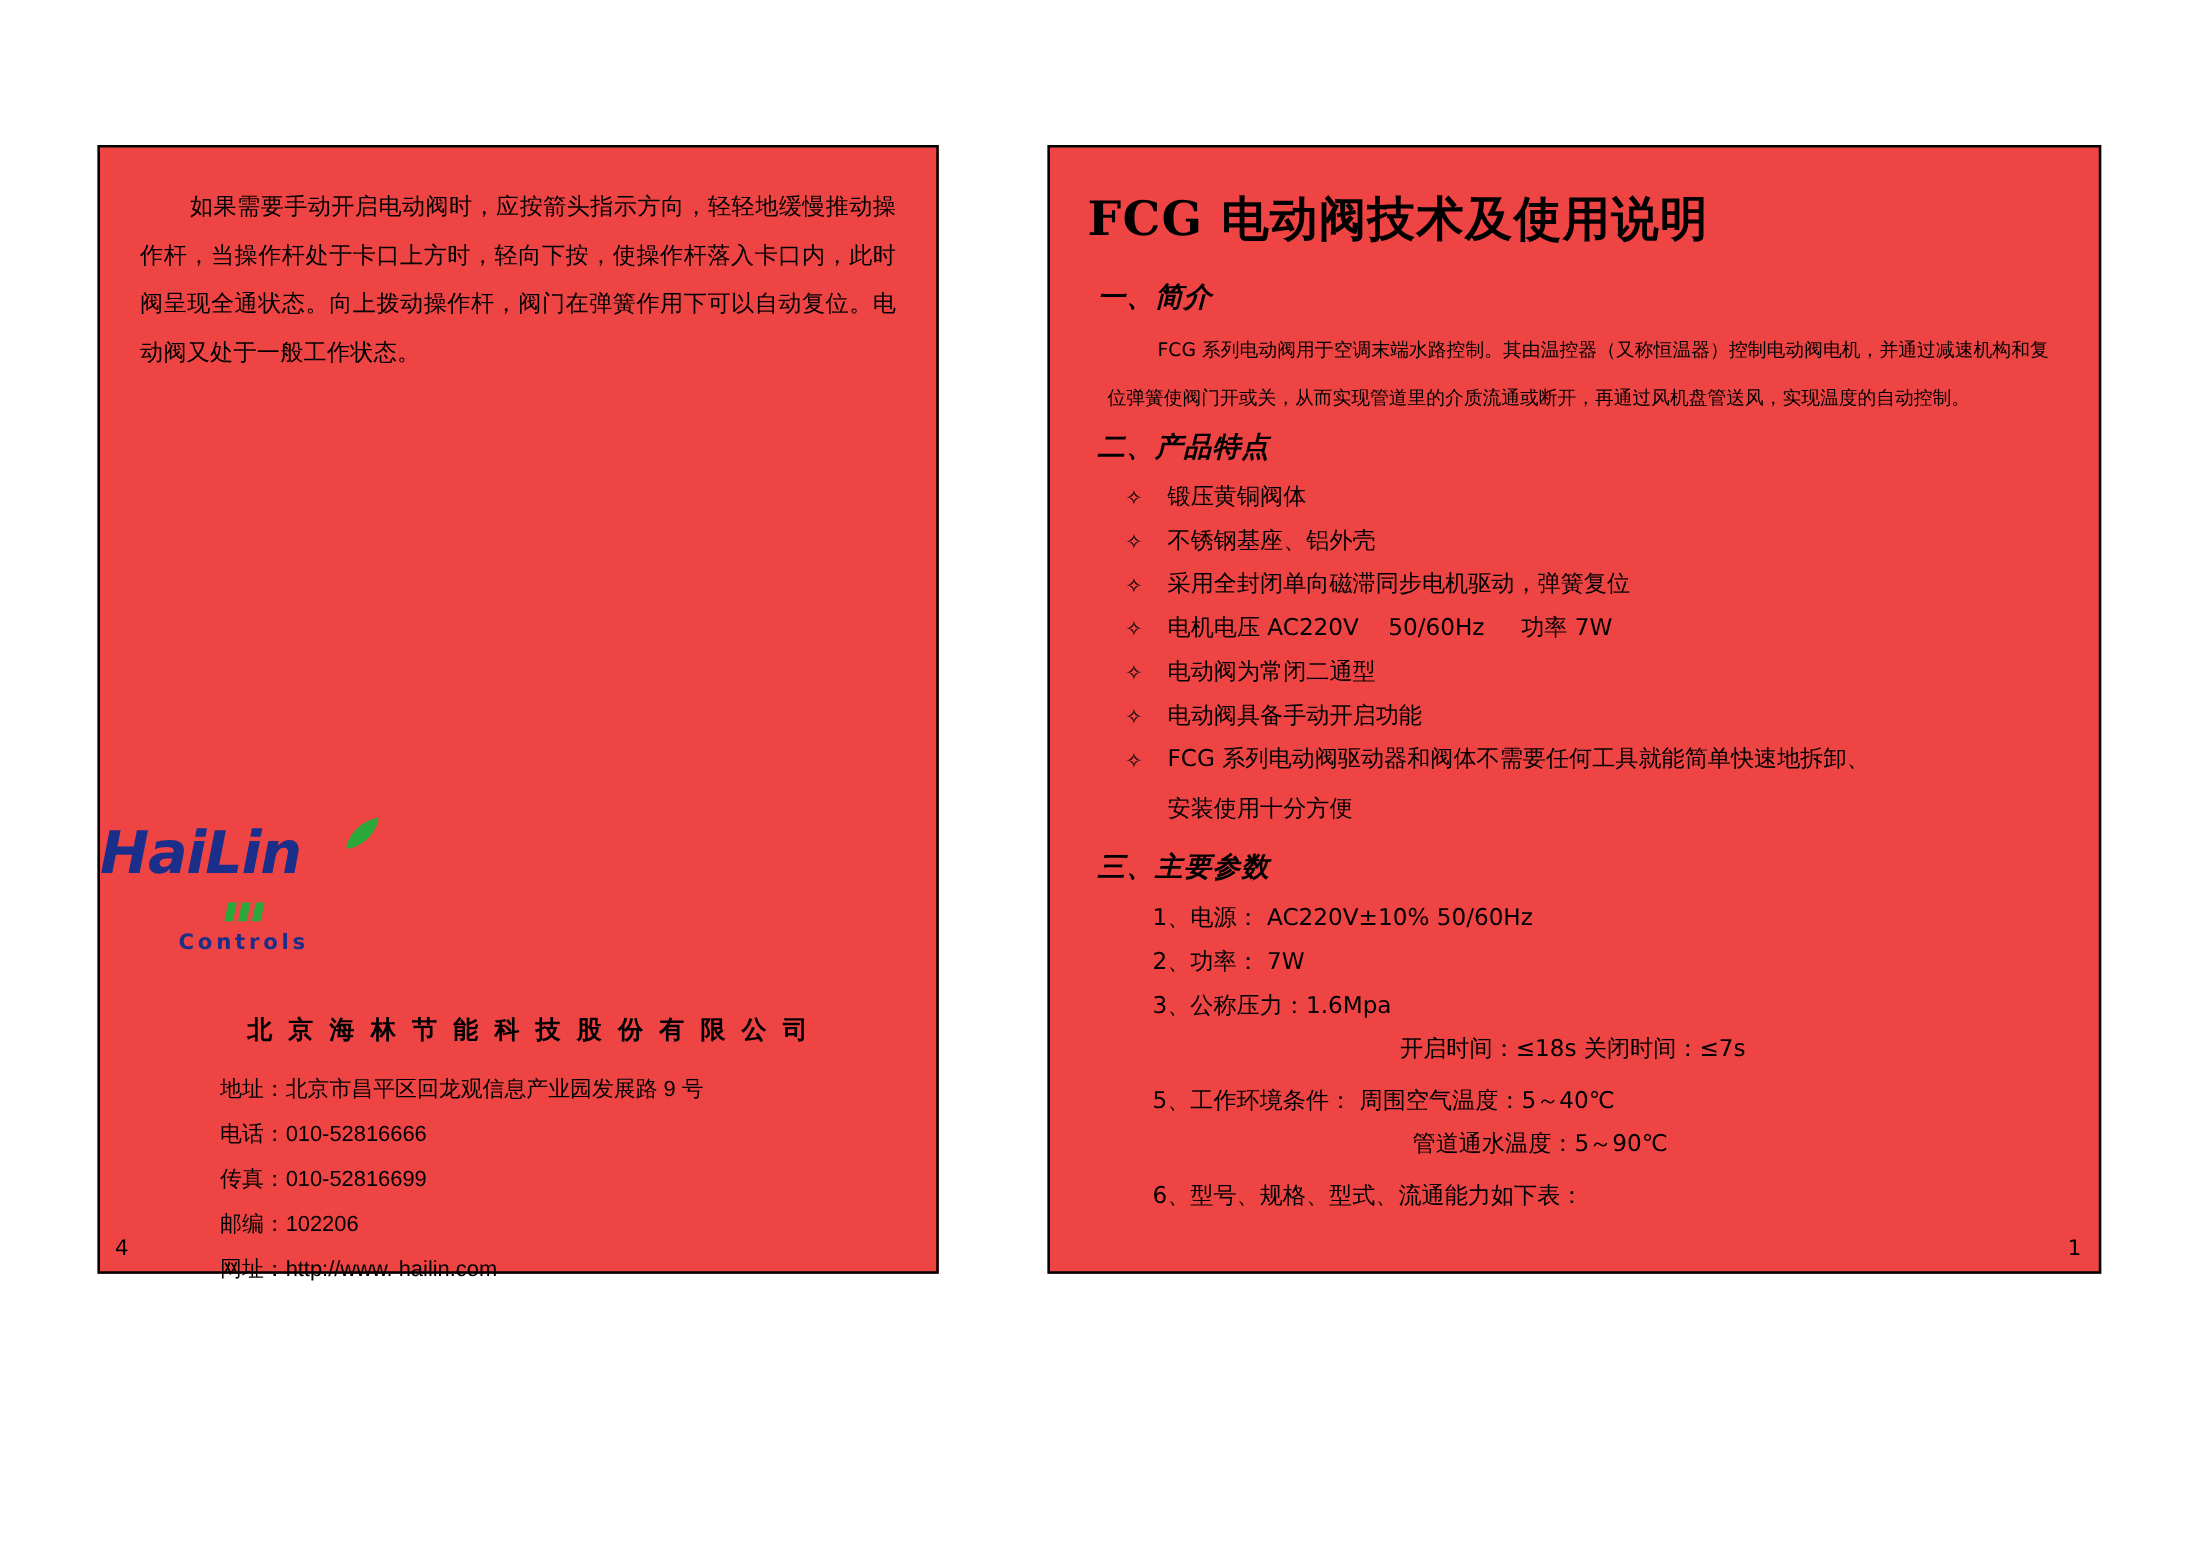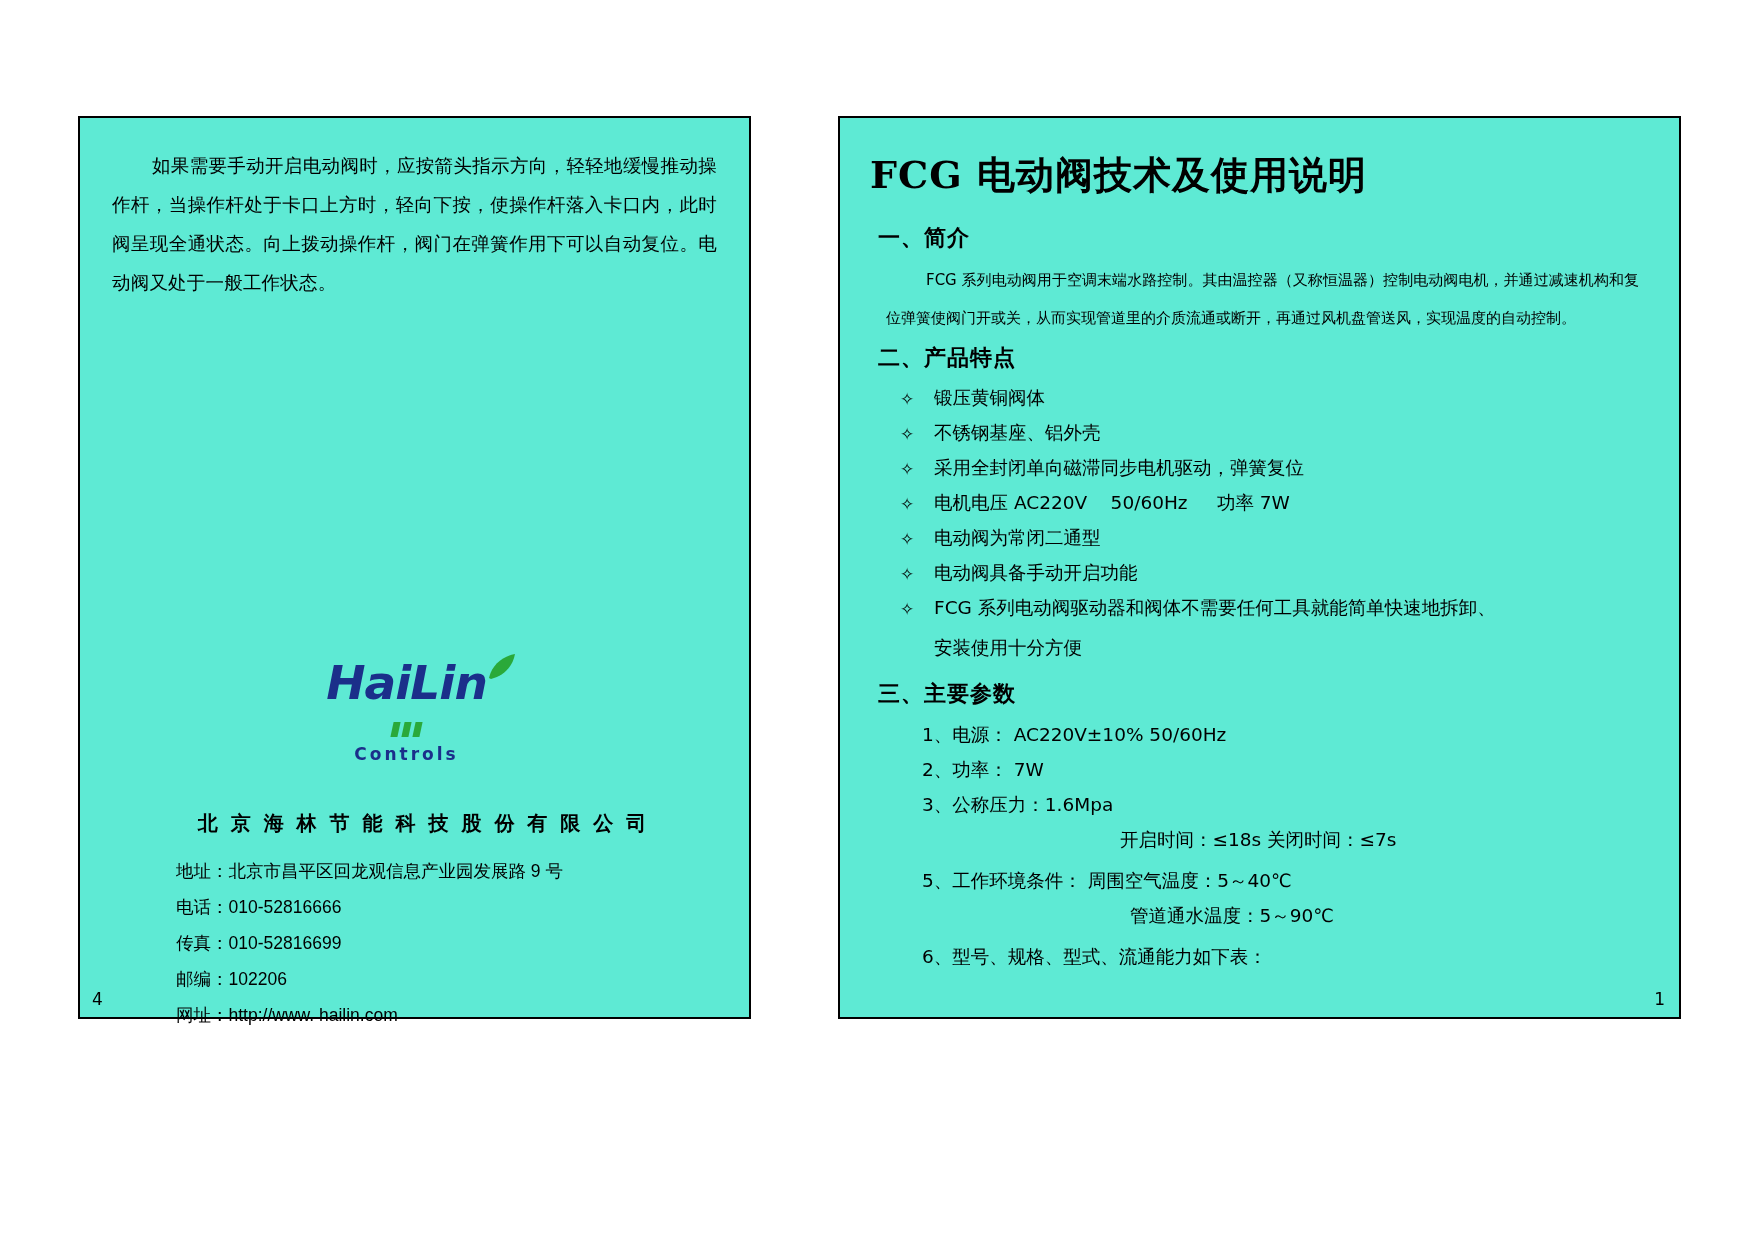--- a/index.html
+++ b/index.html
@@ -18,21 +18,21 @@
   .spread {
     position: absolute;
     left: 0; top: 0;
     width: 1755px;
     height: 1241px;
   }
   
   .page {
     position: absolute;
     border: 2px solid #000000;
-    background: #5eead4;
+    background: #ef4444;
     box-sizing: border-box;
   }
   #page-left {
     left: 78px;
     top: 116px;
     width: 673px;
     height: 903px;
   }
   #page-right {
     left: 838px;
@@ -52,21 +52,21 @@
     line-height: 39px;
     text-align: justify;
     text-indent: 40px;
     letter-spacing: 0.2px;
   }
   .logo-block {
     position: absolute;
     left: 0;
     right: 16px;
     top: 540px;
-    text-align: center;
+    text-align: left;
   }
   .logo-wrap {
     display: inline-block;
     position: relative;
     width: 230px;
     height: 74px;
   }
   .logo-text {
     font-family: "DejaVu Sans", "Liberation Sans", sans-serif;
     font-size: 47px;
@@ -146,20 +146,21 @@
     font-weight: bold;
     letter-spacing: 1px;
     margin: 10px 0 22px 0;
   }
   .sec-head {
     font-family: "DejaVu Serif", "Liberation Serif", serif;
     font-size: 22px;
     font-weight: bold;
     margin: 6px 0 8px 8px;
     letter-spacing: 1px;
+    font-style: italic;
   }
   .sec-para {
     font-family: "DejaVu Sans", "Liberation Sans", sans-serif;
     font-size: 15px;
     line-height: 38px;
     text-align: justify;
     text-indent: 40px;
     margin: 0 4px 6px 16px;
   }
   ul.feature-list {

